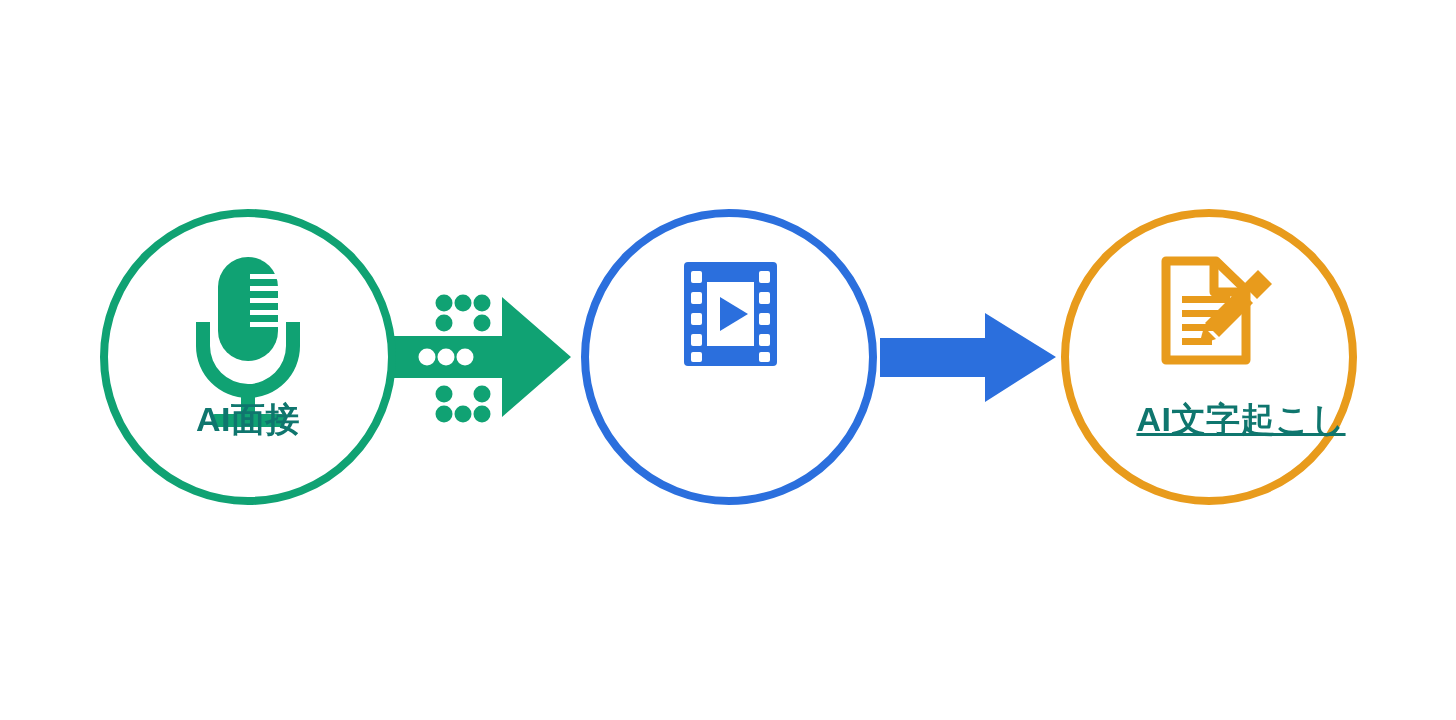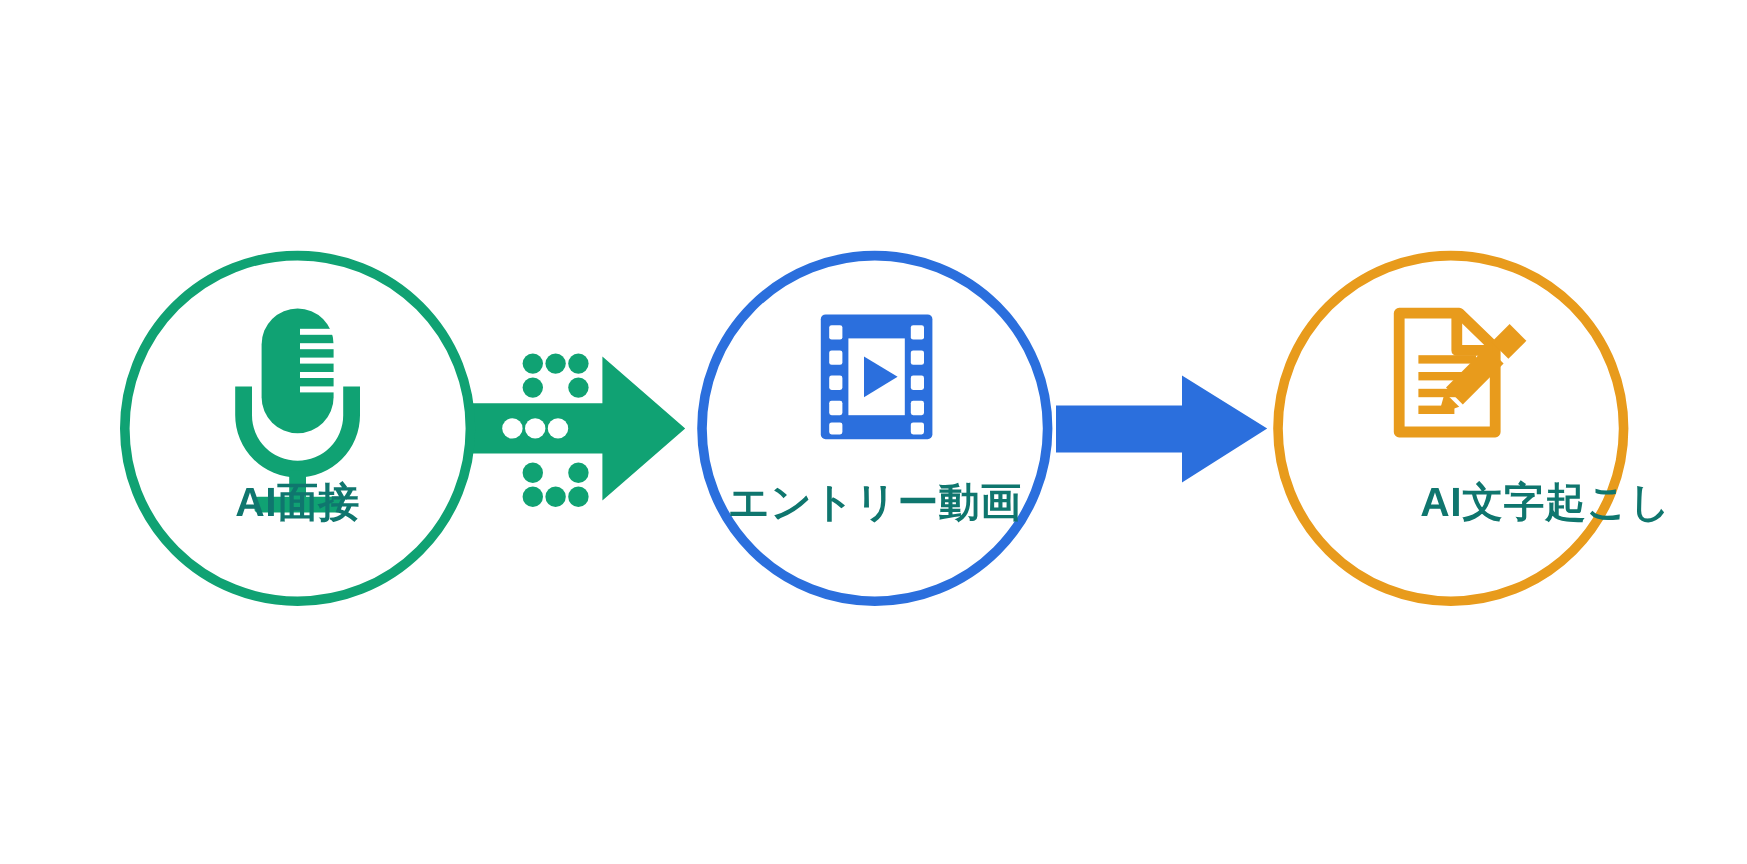--- a/index.html
+++ b/index.html
@@ -150,17 +150,16 @@
         <path d="M 1243 285 L 1258 270 L 1272 284 L 1257 299 Z" fill="#e89b1c"></path>
         <path d="M 1239 289 L 1253 303 L 1219 337 L 1205 323 Z" fill="#e89b1c"></path>
         <path d="M 1204 327 L 1216 339 L 1199 345 Z" fill="#e89b1c"></path>
       </g>
     </g>
 
   </svg>
 
   <div class="node-label label-ai-interview" style="left:248px; top:419px;">AI面接</div>
 
-  <div class="node-label label-entry-video" style="left:729px; top:419px;">エントリー動画</div>
 
-  <div class="node-label label-ai-transcribe" style="left:1288px; top:419px;">AI文字起こし</div>
+  <div class="node-label label-ai-transcribe" style="left:1241px; top:419px;text-decoration:underline;">AI文字起こし</div>
 
 </div>
 
 </body></html>

